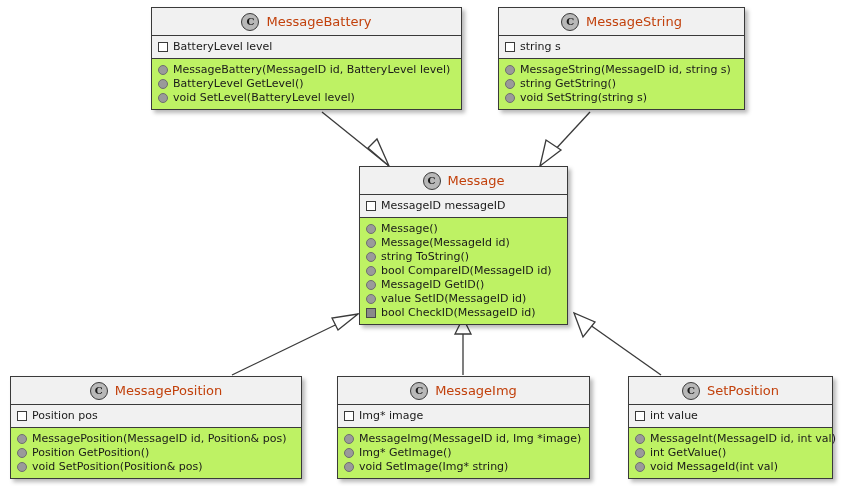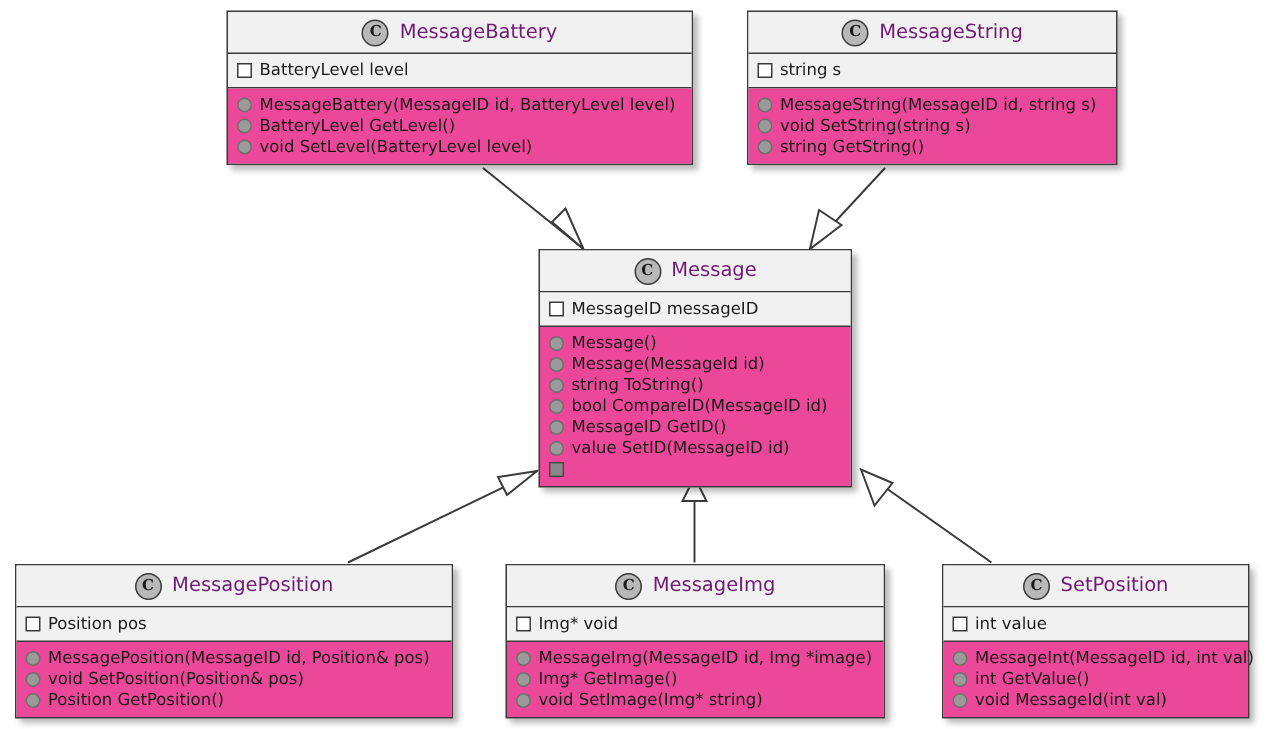--- a/index.html
+++ b/index.html
@@ -65,35 +65,35 @@
     font-size: 10px;
     font-weight: bold;
     color: #1A1A1A;
     font-family: "DejaVu Serif", serif;
     line-height: 1;
     flex: 0 0 auto;
   }
 
   .class-title {
     font-size: 13px;
-    color: #701a75;
+    color: #c2410c;
     white-space: nowrap;
   }
 
   .uml-fields {
     box-sizing: border-box;
     border-bottom: 1px solid #3A3A3A;
     padding: 4px 5px 4px 6px;
     background: #F1F1F1;
   }
 
   .uml-methods {
     box-sizing: border-box;
     padding: 4px 5px 4px 6px;
-    background: #ec4899;
+    background: #bef264;
   }
 
   .member-row {
     display: flex;
     align-items: center;
     gap: 5px;
     height: 14px;
     white-space: nowrap;
   }
 
@@ -194,26 +194,26 @@
         <span class="member-text">string s</span>
       </div>
     </div>
     <div class="uml-methods">
       <div class="member-row">
         <span class="vis-marker vis-method-public"></span>
         <span class="member-text">MessageString(MessageID id, string s)</span>
       </div>
       <div class="member-row">
         <span class="vis-marker vis-method-public"></span>
+        <span class="member-text">string GetString()</span>
+      </div>
+      <div class="member-row">
+        <span class="vis-marker vis-method-public"></span>
         <span class="member-text">void SetString(string s)</span>
       </div>
-      <div class="member-row">
-        <span class="vis-marker vis-method-public"></span>
-        <span class="member-text">string GetString()</span>
-      </div>
     </div>
   </div>
 
   <div class="uml-class" style="left:359px; top:166px; width:209px;">
     <div class="uml-header">
       <span class="class-icon">C</span>
       <span class="class-title">Message</span>
     </div>
     <div class="uml-fields">
       <div class="member-row">
@@ -241,20 +241,21 @@
       <div class="member-row">
         <span class="vis-marker vis-method-public"></span>
         <span class="member-text">MessageID GetID()</span>
       </div>
       <div class="member-row">
         <span class="vis-marker vis-method-public"></span>
         <span class="member-text">value SetID(MessageID id)</span>
       </div>
       <div class="member-row">
         <span class="vis-marker vis-method-protected"></span>
+        <span class="member-text">bool CheckID(MessageID id)</span>
       </div>
     </div>
   </div>
 
   <div class="uml-class" style="left:10px; top:376px; width:292px;">
     <div class="uml-header">
       <span class="class-icon">C</span>
       <span class="class-title">MessagePosition</span>
     </div>
     <div class="uml-fields">
@@ -263,38 +264,38 @@
         <span class="member-text">Position pos</span>
       </div>
     </div>
     <div class="uml-methods">
       <div class="member-row">
         <span class="vis-marker vis-method-public"></span>
         <span class="member-text">MessagePosition(MessageID id, Position&amp; pos)</span>
       </div>
       <div class="member-row">
         <span class="vis-marker vis-method-public"></span>
+        <span class="member-text">Position GetPosition()</span>
+      </div>
+      <div class="member-row">
+        <span class="vis-marker vis-method-public"></span>
         <span class="member-text">void SetPosition(Position&amp; pos)</span>
       </div>
-      <div class="member-row">
-        <span class="vis-marker vis-method-public"></span>
-        <span class="member-text">Position GetPosition()</span>
-      </div>
     </div>
   </div>
 
   <div class="uml-class" style="left:337px; top:376px; width:253px;">
     <div class="uml-header">
       <span class="class-icon">C</span>
       <span class="class-title">MessageImg</span>
     </div>
     <div class="uml-fields">
       <div class="member-row">
         <span class="vis-marker vis-field-public"></span>
-        <span class="member-text">Img* void</span>
+        <span class="member-text">Img* image</span>
       </div>
     </div>
     <div class="uml-methods">
       <div class="member-row">
         <span class="vis-marker vis-method-public"></span>
         <span class="member-text">MessageImg(MessageID id, Img *image)</span>
       </div>
       <div class="member-row">
         <span class="vis-marker vis-method-public"></span>
         <span class="member-text">Img* GetImage()</span>

